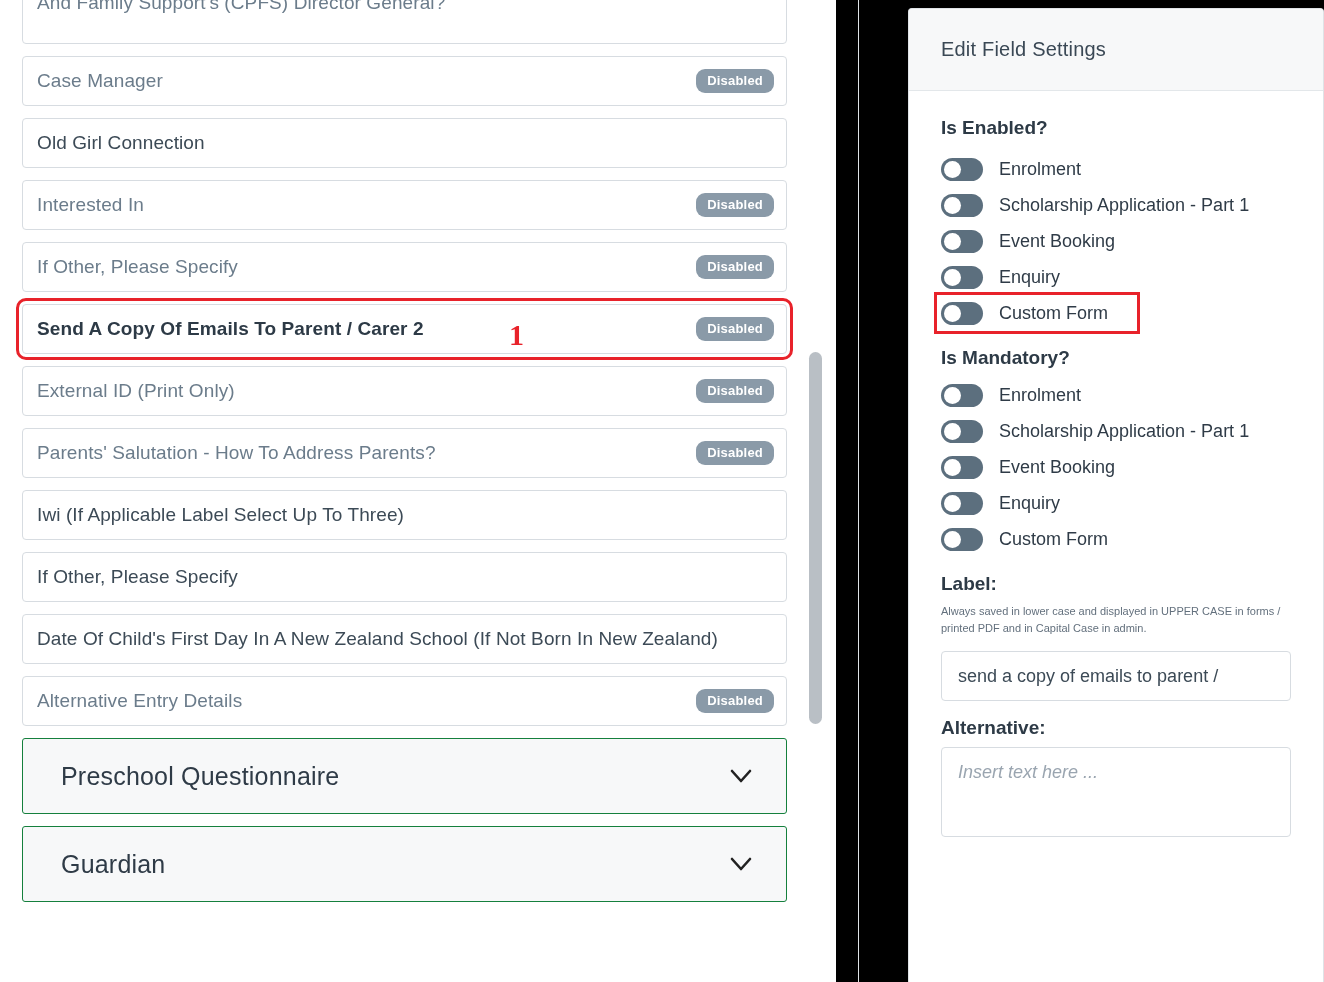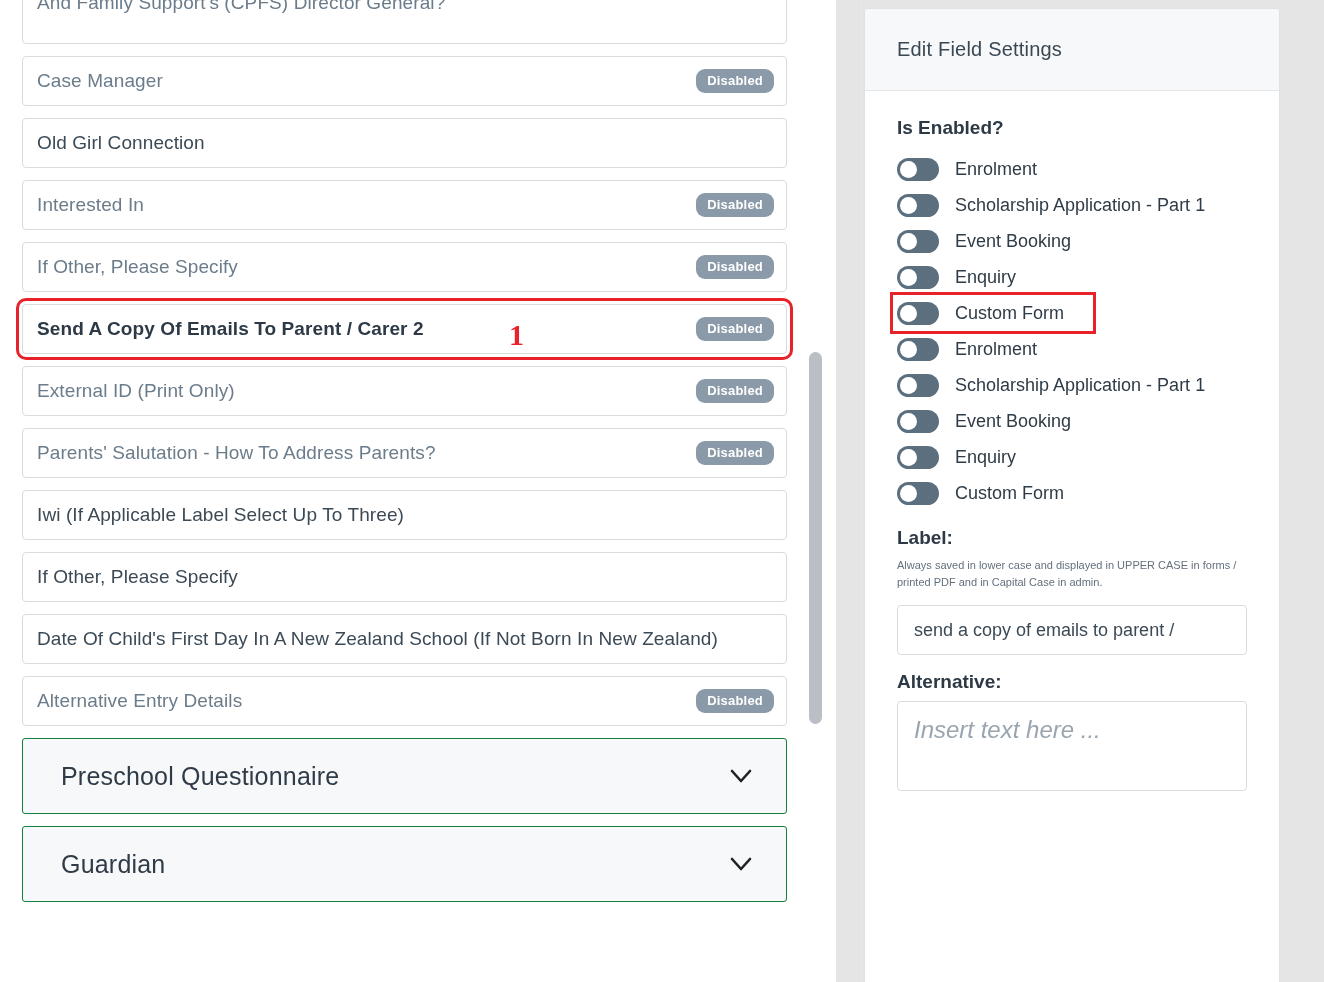--- a/index.html
+++ b/index.html
@@ -9,21 +9,21 @@
     width: 1324px;
     height: 982px;
     background: #ffffff;
     font-family: "Liberation Sans", sans-serif;
     overflow: hidden;
   }
   .app {
     position: relative;
     width: 1324px;
     height: 982px;
-    background: #e5e5e5;
+    background: #000000;
   }
 
   
   .left-panel {
     position: absolute;
     left: 0;
     top: 0;
     width: 836px;
     height: 982px;
     overflow: hidden;
@@ -139,21 +139,21 @@
     left: 858px;
     top: 0;
     width: 1px;
     height: 982px;
     background: #dfe3e7;
   }
 
   
   .right-panel {
     position: absolute;
-    left: 864px;
+    left: 908px;
     top: 8px;
     width: 416px;
     height: 974px;
     border: 1px solid #dfe3e7;
     border-bottom: none;
     border-radius: 4px 4px 0 0;
     background: #ffffff;
     overflow: hidden;
   }
   .rp-header {
@@ -236,21 +236,21 @@
     font-size: 18px;
     color: #3c4a56;
   }
   .textarea-box {
     width: 350px;
     height: 90px;
     border: 1px solid #d7dce1;
     border-radius: 4px;
     background: #ffffff;
     padding: 14px 16px;
-    font-size: 24px;
+    font-size: 18px;
     color: #9aa5b0;
     font-style: italic;
   }
 </style>
 </head>
 <body>
 
 <div class="app">
 
   <div class="left-panel">
@@ -374,20 +374,21 @@
           </span>
         <span class="toggle-label">Enquiry</span>
       </div>
       <div class="toggle-row boxed">
         <span class="switch">
             <span class="knob"></span>
           </span>
         <span class="toggle-label">Custom Form</span>
       </div>
 
+      <div class="sub-head">Is Mandatory?</div>
 
       <div class="toggle-row">
         <span class="switch">
             <span class="knob"></span>
           </span>
         <span class="toggle-label">Enrolment</span>
       </div>
       <div class="toggle-row">
         <span class="switch">
             <span class="knob"></span>

